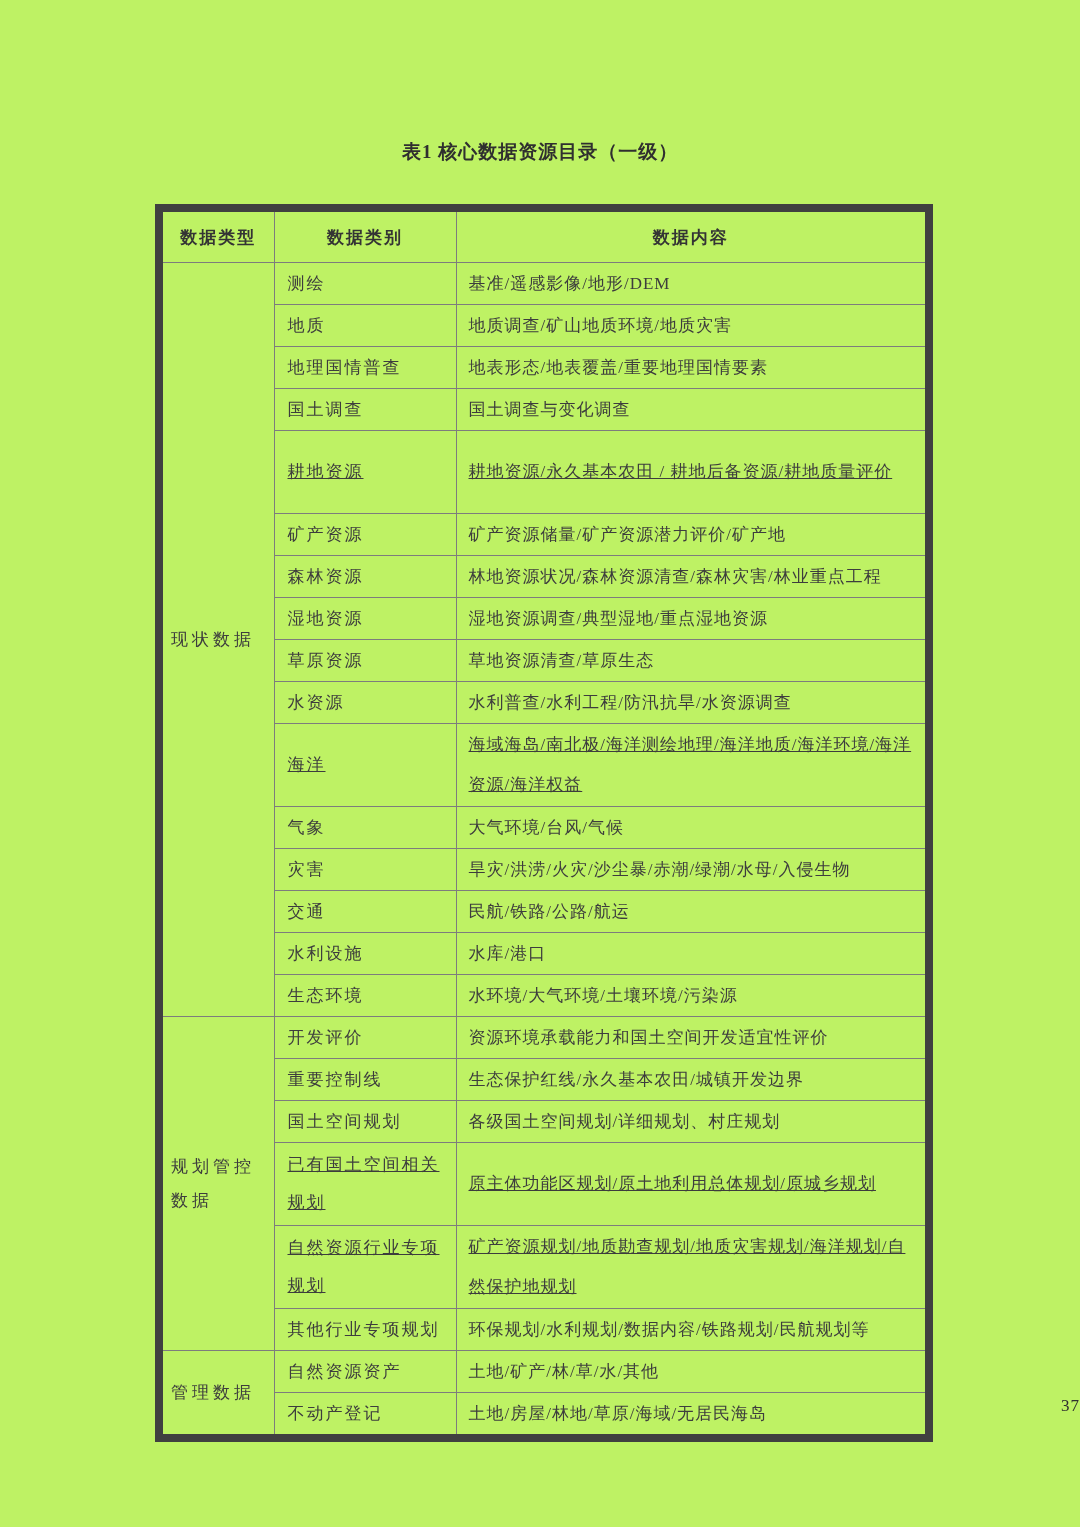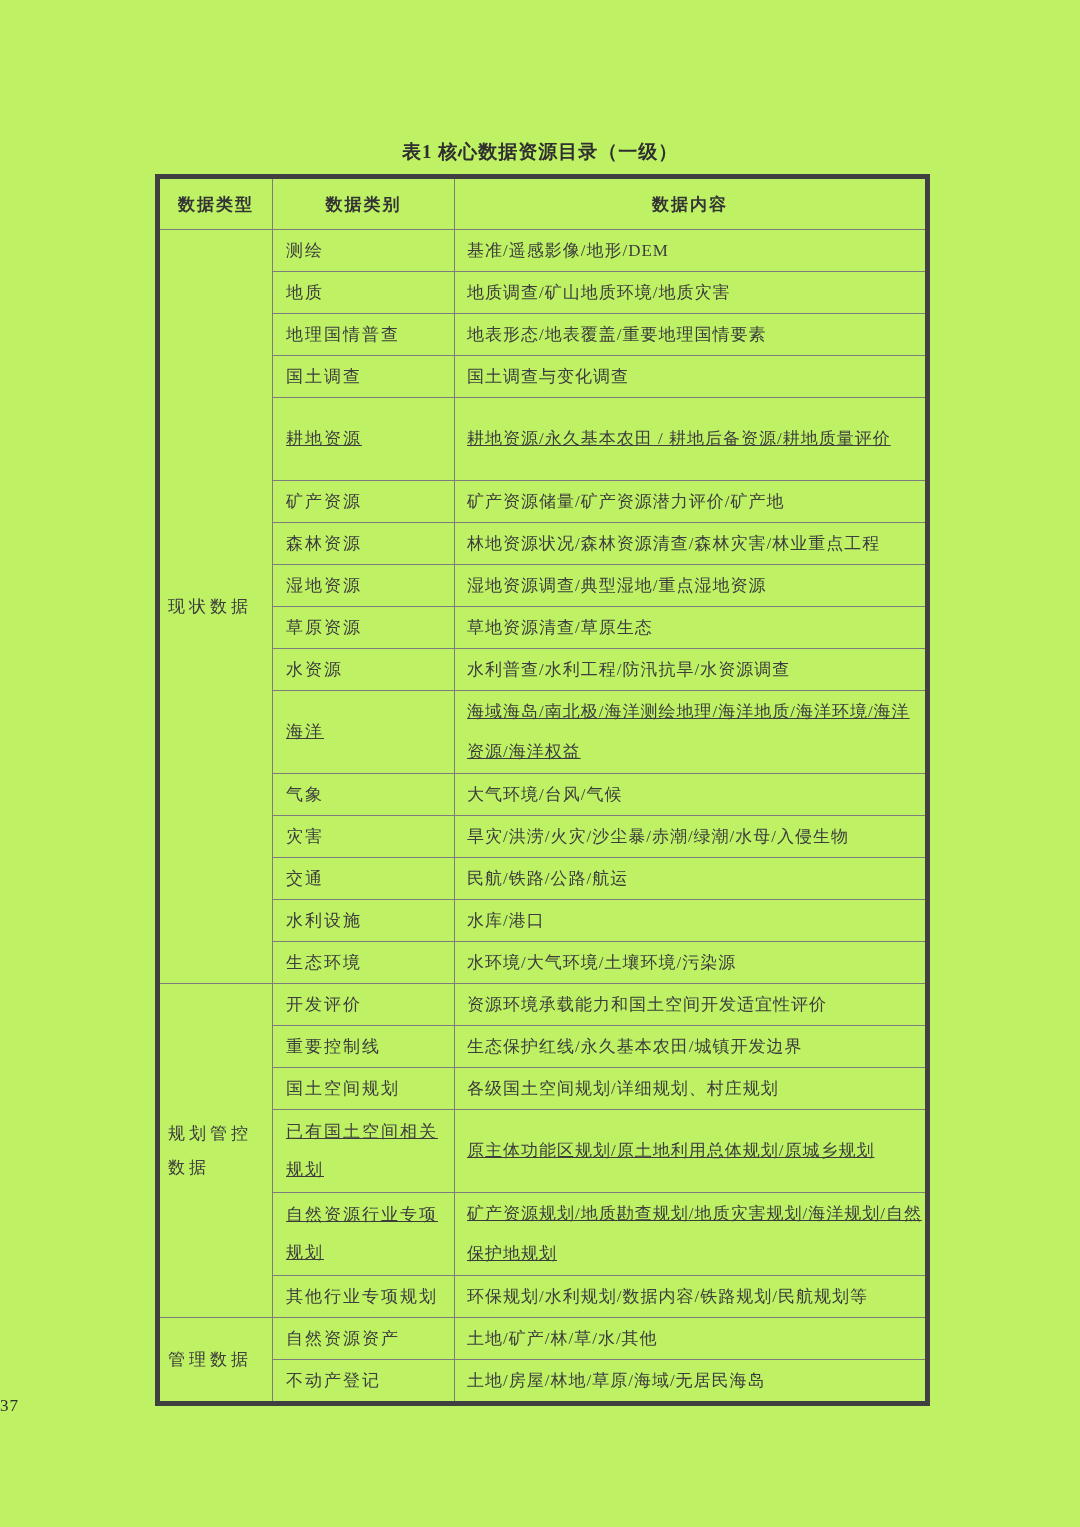--- a/index.html
+++ b/index.html
@@ -23,25 +23,25 @@
     width: 100%;
     text-align: center;
     font-size: 19px;
     font-weight: bold;
     letter-spacing: 1px;
     color: #2f2f2f;
   }
   table.core-table {
     position: absolute;
     left: 155px;
-    top: 174px;
+    top: 204px;
     width: 770px;
     border-collapse: collapse;
     table-layout: fixed;
-    border: 5px solid #404040;
+    border: 8px solid #404040;
   }
   table.core-table th,
   table.core-table td {
     border: 1px solid #7d7d7d;
     font-size: 17px;
     vertical-align: middle;
     overflow: hidden;
   }
   table.core-table th {
     height: 48px;
@@ -76,21 +76,21 @@
   tr.row-tall td.cat-cell,
   tr.row-tall td.content-cell {
     height: 82px;
     text-decoration: underline;
   }
   .page-number {
     position: absolute;
     top: 1396px;
     left: 0;
     width: 100%;
-    text-align: left;
+    text-align: right;
     font-size: 17px;
     color: #2f2f2f;
     letter-spacing: 1px;
   }
 </style>
 </head>
 <body>
 
 <div class="page">
 

